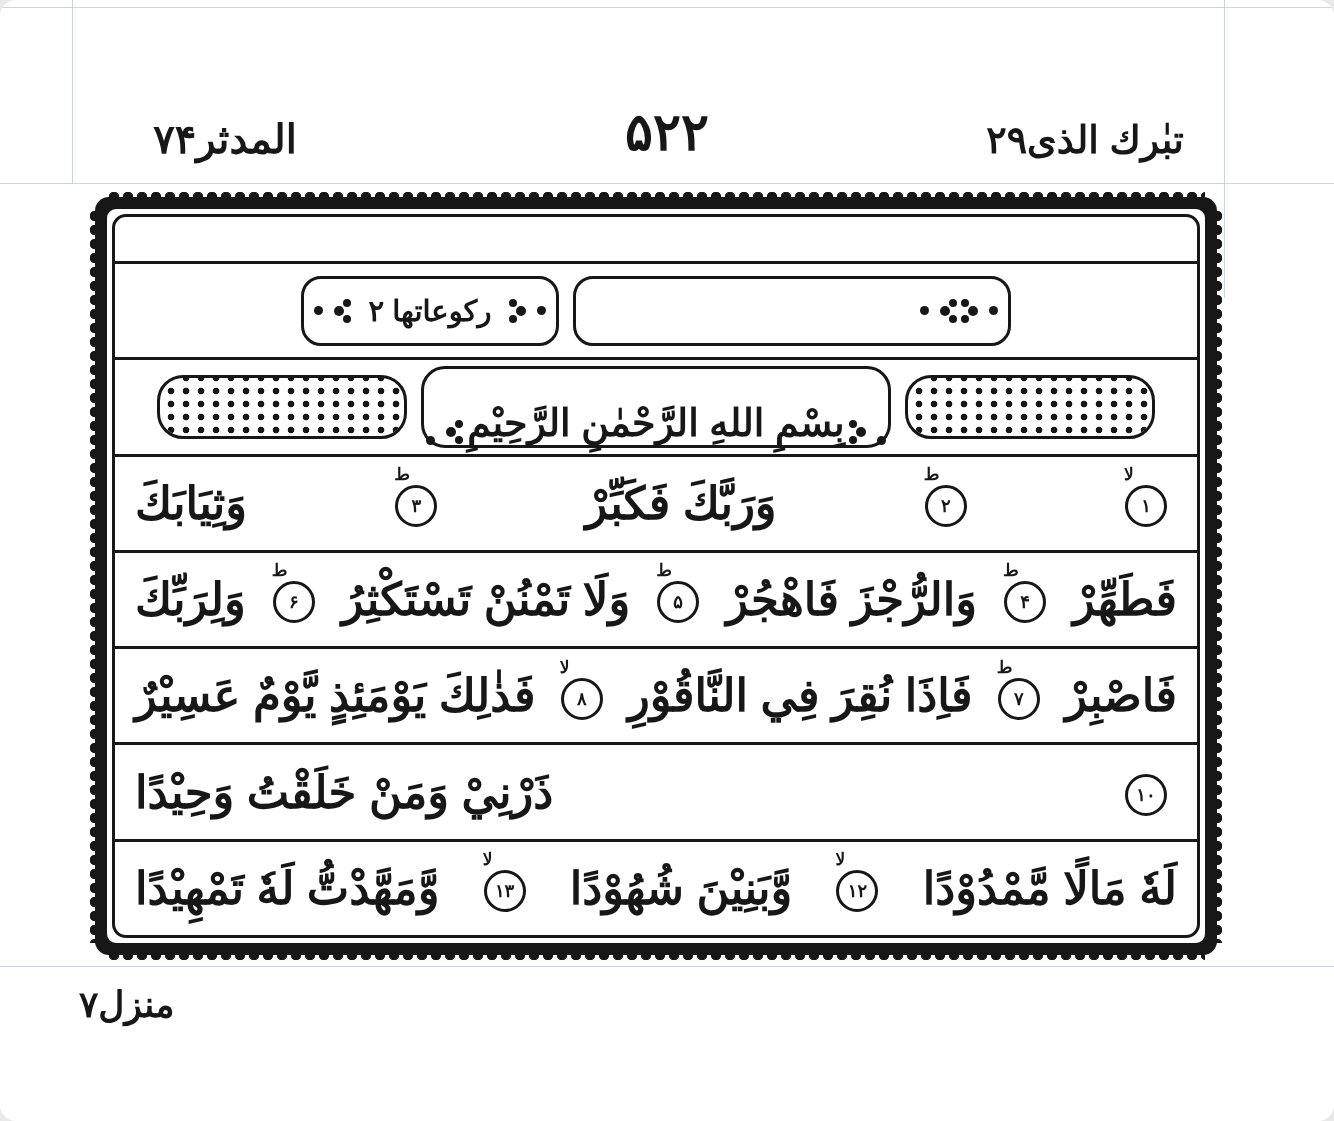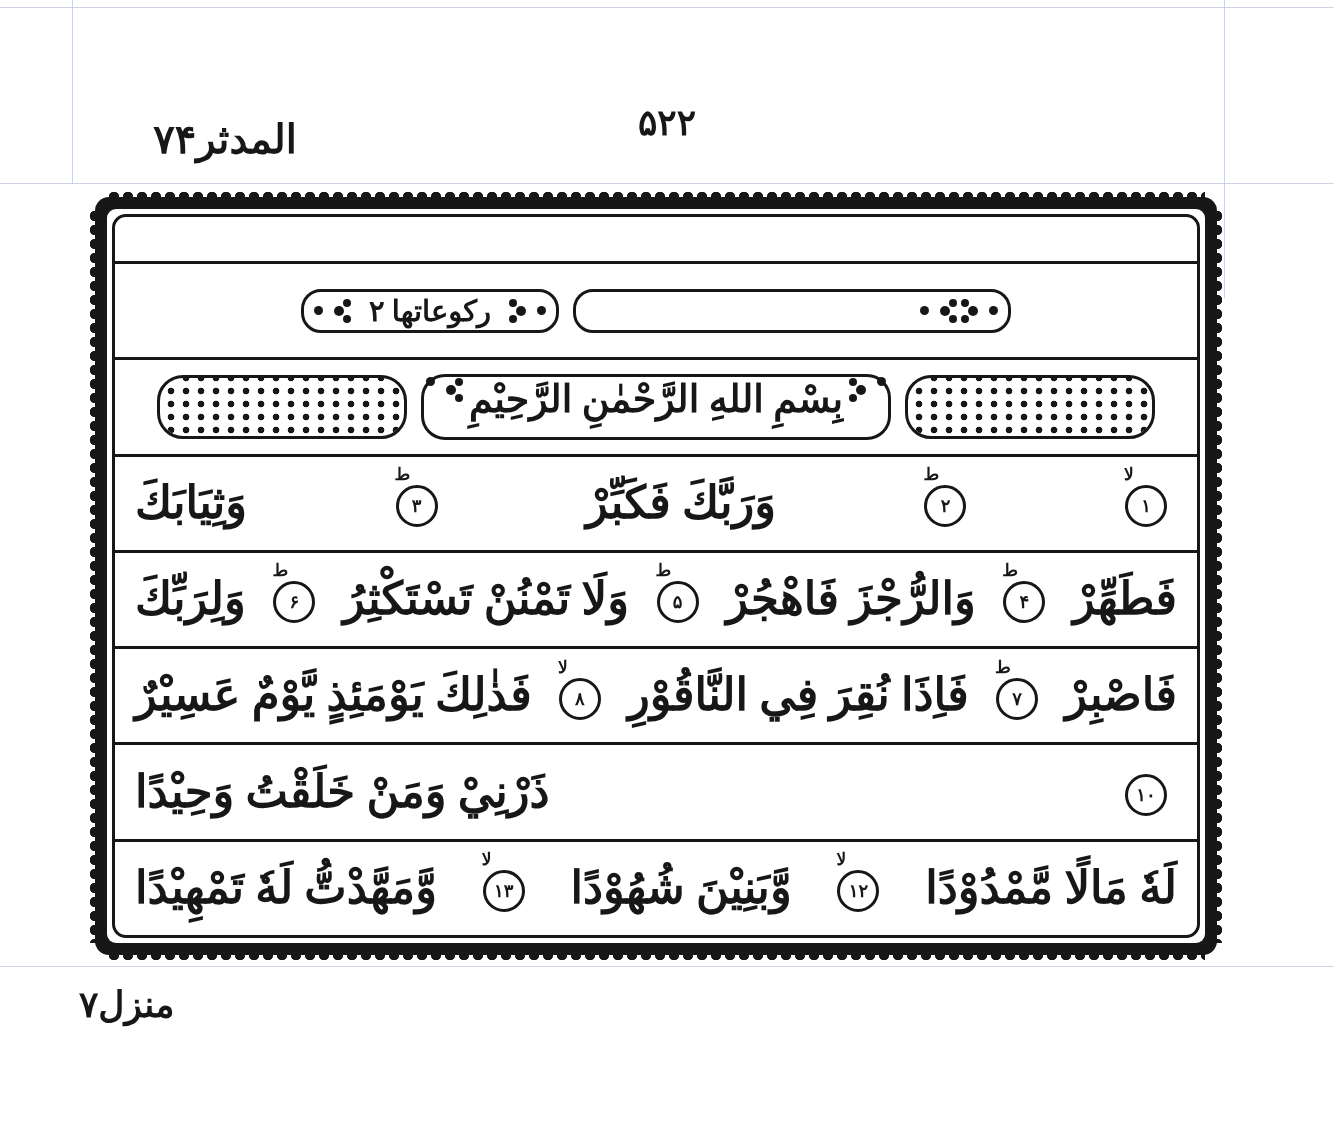--- a/index.html
+++ b/index.html
@@ -3,32 +3,33 @@
 <meta charset="utf-8">
 <style>
   :root{
     --ink:#171717;
     --paper:#ffffff;
     --guide:#bcc5da;
   }
   html,body{margin:0;padding:0;background:#e9e9e9;}
   .page{
     position:relative;width:1334px;height:1121px;background:var(--paper);
-    overflow:hidden;font-family:Liberation Serif, serif;color:var(--ink);
+    overflow:hidden;font-family:Liberation Sans, sans-serif;color:var(--ink);
     margin:0 auto;
+    border-radius:16px;
   }
   
   .gl{position:absolute;background:var(--guide);opacity:.75;}
   .gl.h{height:1px;left:0;right:0;}
   .gl.v{width:1px;}
 
   
   .hdr{position:absolute;font-weight:bold;direction:rtl;white-space:nowrap;}
   .hdr-left{left:100px;top:116px;width:250px;text-align:center;font-size:40px;}
-  .hdr-center{left:0;right:0;top:102px;text-align:center;font-size:36px;}
+  .hdr-center{left:0;right:0;top:102px;text-align:center;font-size:52px;}
   .hdr-right{right:104px;top:118px;width:290px;text-align:center;font-size:38px;}
 
   
   .frame{position:absolute;left:95px;top:197px;width:1122px;height:758px;
     background:var(--ink);border-radius:14px;padding:12px;box-sizing:border-box;}
   .sc{position:absolute;background-repeat:repeat-x;}
   .sc-top{top:-6px;left:12px;right:12px;height:12px;
     background-image:radial-gradient(circle 5.5px at 7px 6px,var(--ink) 5px,transparent 5.5px);
     background-size:14px 12px;}
   .sc-bottom{bottom:-6px;left:12px;right:12px;height:12px;
@@ -43,39 +44,39 @@
   .frame-gap{background:var(--paper);border-radius:9px;padding:5px;width:100%;height:100%;box-sizing:border-box;}
   .frame-inner{border:3.5px solid var(--ink);border-radius:14px;background:var(--paper);
     width:100%;height:100%;box-sizing:border-box;display:flex;flex-direction:column;overflow:hidden;}
   .frame-inner > div + div{border-top:3px solid var(--ink);}
   .row-top{flex:0 0 44px;}
   .row{flex:1 1 0;display:flex;align-items:center;direction:rtl;}
 
   
   .band{justify-content:center;gap:14px;padding:0 14px;}
   .cart{display:flex;align-items:center;border:3px solid var(--ink);border-radius:20px;
-    height:44px;box-sizing:border-box;padding:0 8px;background:var(--paper);}
+    height:70px;box-sizing:border-box;padding:0 8px;background:var(--paper);}
   .cart-label{flex:1;text-align:center;font-size:29px;font-weight:bold;direction:rtl;white-space:nowrap;padding:0 6px;}
   .dot{width:9px;height:9px;border-radius:50%;background:var(--ink);flex:none;margin:0 2px;}
   .tre{width:10px;height:10px;border-radius:50%;background:var(--ink);flex:none;margin:8px 9px;
     box-shadow:8px -8px 0 -1px var(--ink),8px 8px 0 -1px var(--ink);}
   .flip{transform:scaleX(-1);}
   .c-ayat{width:272px;}
   .c-title{width:438px;}
   .c-ruku{width:258px;}
 
   
   .orn-capsule{border:3px solid var(--ink);border-radius:26px;height:64px;width:250px;box-sizing:border-box;
     background-image:
       radial-gradient(circle 3.6px at 7px 7px,var(--ink) 3.2px,transparent 3.6px),
       radial-gradient(circle 3.6px at 0px 0px,var(--ink) 3.2px,transparent 3.6px);
     background-size:15px 13px,15px 13px;background-position:4px 6px,11px 12px;
     background-clip:padding-box;}
-  .bism-cart{display:flex;align-items:flex-start;border:3px solid var(--ink);border-radius:24px;
-    height:66px;box-sizing:border-box;width:470px;background:var(--paper);}
+  .bism-cart{display:flex;align-items:flex-end;border:3px solid var(--ink);border-radius:24px;
+    height:82px;box-sizing:border-box;width:470px;background:var(--paper);}
   .bism-text{flex:1;text-align:center;font-size:38px;font-weight:bold;direction:rtl;white-space:nowrap;}
 
   
   .qrow{justify-content:space-between;padding:0 20px;font-size:45px;font-weight:bold;}
   .qtext{white-space:nowrap;line-height:1;}
   .verse{position:relative;display:inline-flex;align-items:center;justify-content:center;flex:none;
     width:42px;height:42px;border:3px solid var(--ink);border-radius:50%;box-sizing:border-box;
     font-size:18px;font-weight:bold;margin:6px 10px 0 10px;}
   .vnum{line-height:1;}
   .vmark{position:absolute;top:-24px;left:-4px;font-size:17px;font-weight:bold;}
@@ -90,20 +91,21 @@
 <div class="page">
 
   <div class="gl h" style="top:7px;"></div>
   <div class="gl h" style="top:183px;"></div>
   <div class="gl h" style="top:966px;"></div>
   <div class="gl v" style="left:72px;top:0;height:184px;"></div>
   <div class="gl v" style="left:1224px;top:0;height:298px;"></div>
 
   <div class="hdr hdr-left">المدثر۷۴</div>
   <div class="hdr hdr-center">۵۲۲</div>
+  <div class="hdr hdr-right">تبٰرك الذى۲۹</div>
 
   <div class="frame">
     <div class="sc sc-top"></div>
     <div class="sc sc-bottom"></div>
     <div class="sc sc-left"></div>
     <div class="sc sc-right"></div>
 
     <div class="frame-gap">
       <div class="frame-inner">
 

